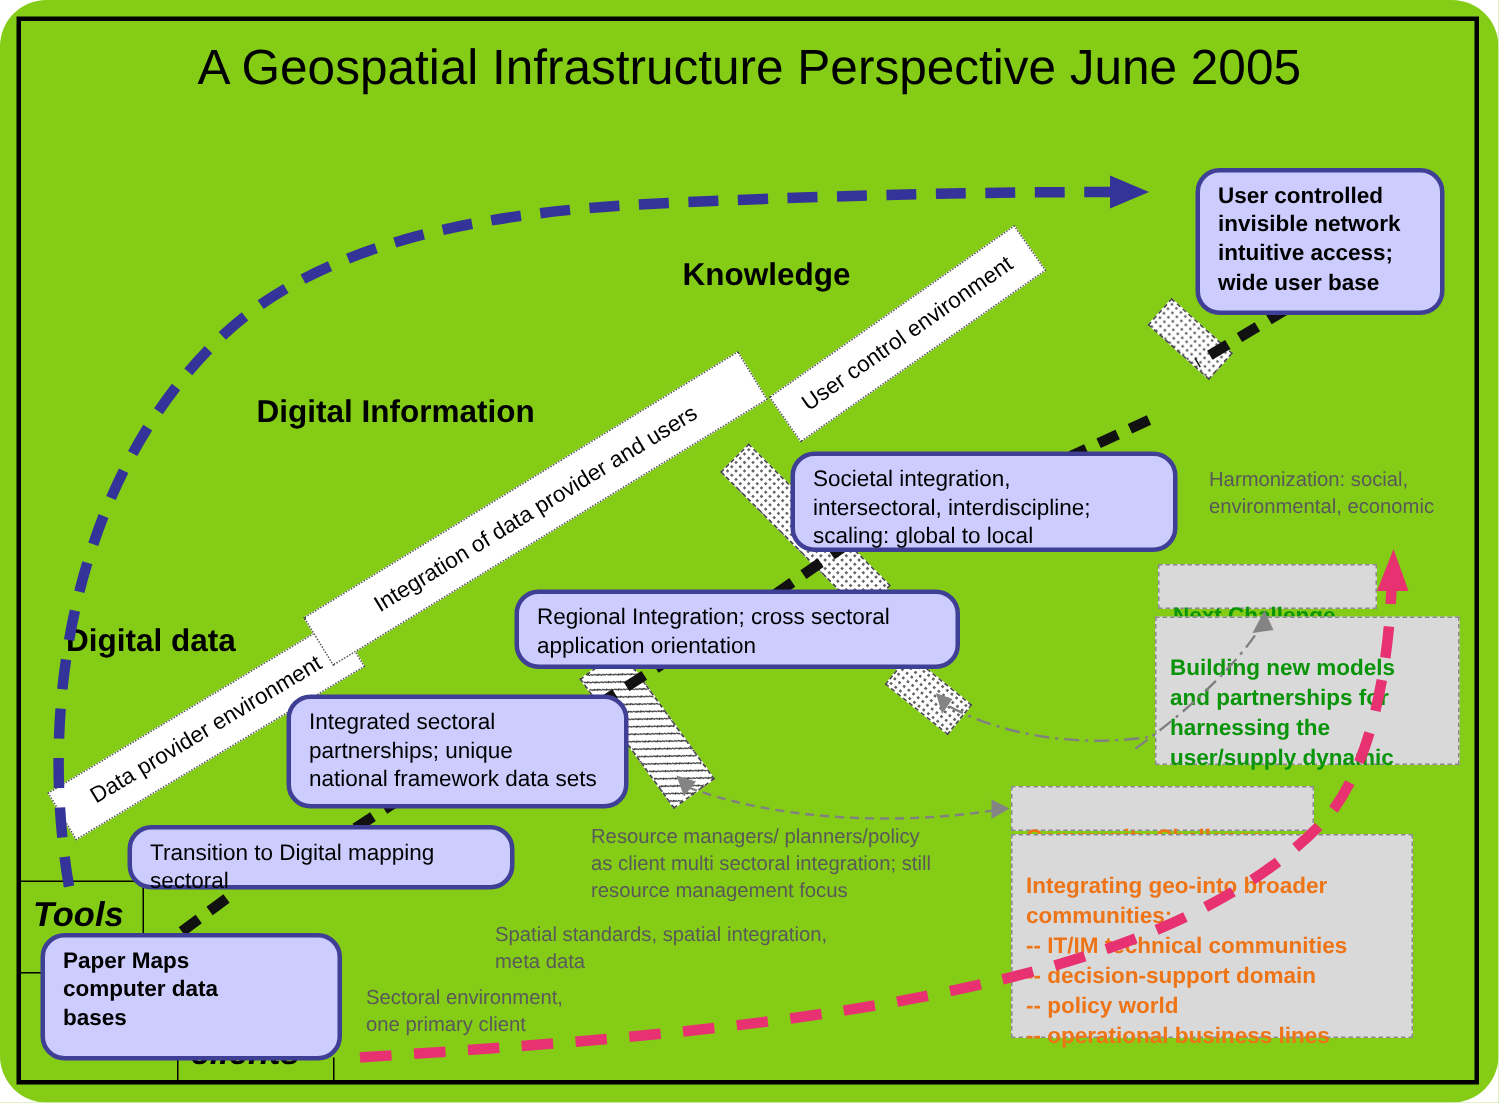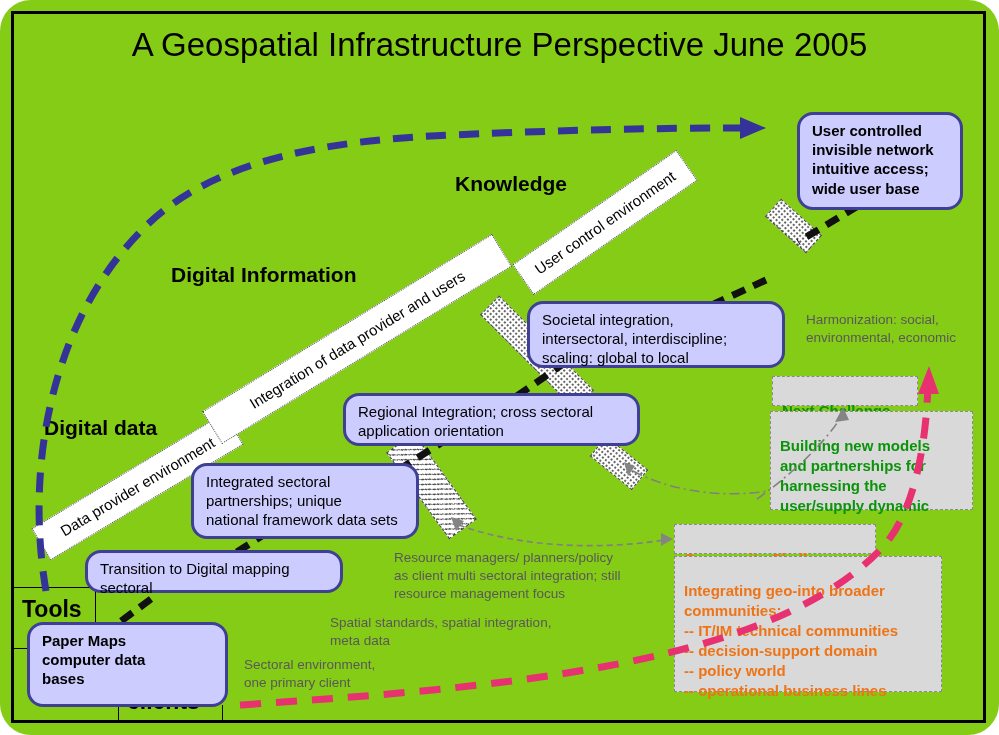--- a/index.html
+++ b/index.html
@@ -16,21 +16,21 @@
         border-radius:16px;padding:6px 12px;font-size:15px;line-height:1.28;box-sizing:border-box;
         display:flex;align-items:flex-start;white-space:pre-line;}
   .mbox.bold{font-weight:bold;}
   .biglabel{position:absolute;font-weight:bold;font-size:21px;}
   .graytext{position:absolute;font-size:13.5px;line-height:1.32;color:var(--gray-text,#595959);white-space:pre-line;}
   .chbox{position:absolute;background:var(--gray-fill,#d9d9d9);border:1.5px dashed #8a8a8a;box-sizing:border-box;
          font-weight:bold;font-size:15px;line-height:1.33;padding:4px 9px;white-space:pre-line;}
   .chbox.green{color:var(--green-text,#0a940a);}
   .chbox.orange{color:var(--orange-text,#ee7418);}
   .tline{position:absolute;background:#000;}
-  .axis{position:absolute;font-weight:bold;font-size:23px;}
+  .axis{position:absolute;font-weight:bold;font-size:23px;font-style:italic;}
   svg.layer{position:absolute;left:0;top:0;pointer-events:none;}
 </style>
 </head>
 <body>
 
 <div class="slide">
   <div class="frame"></div>
   <div class="title">A Geospatial Infrastructure Perspective  June 2005</div>
 
   <div class="tline" style="left:12px;top:587px;width:83px;height:1px"></div>

